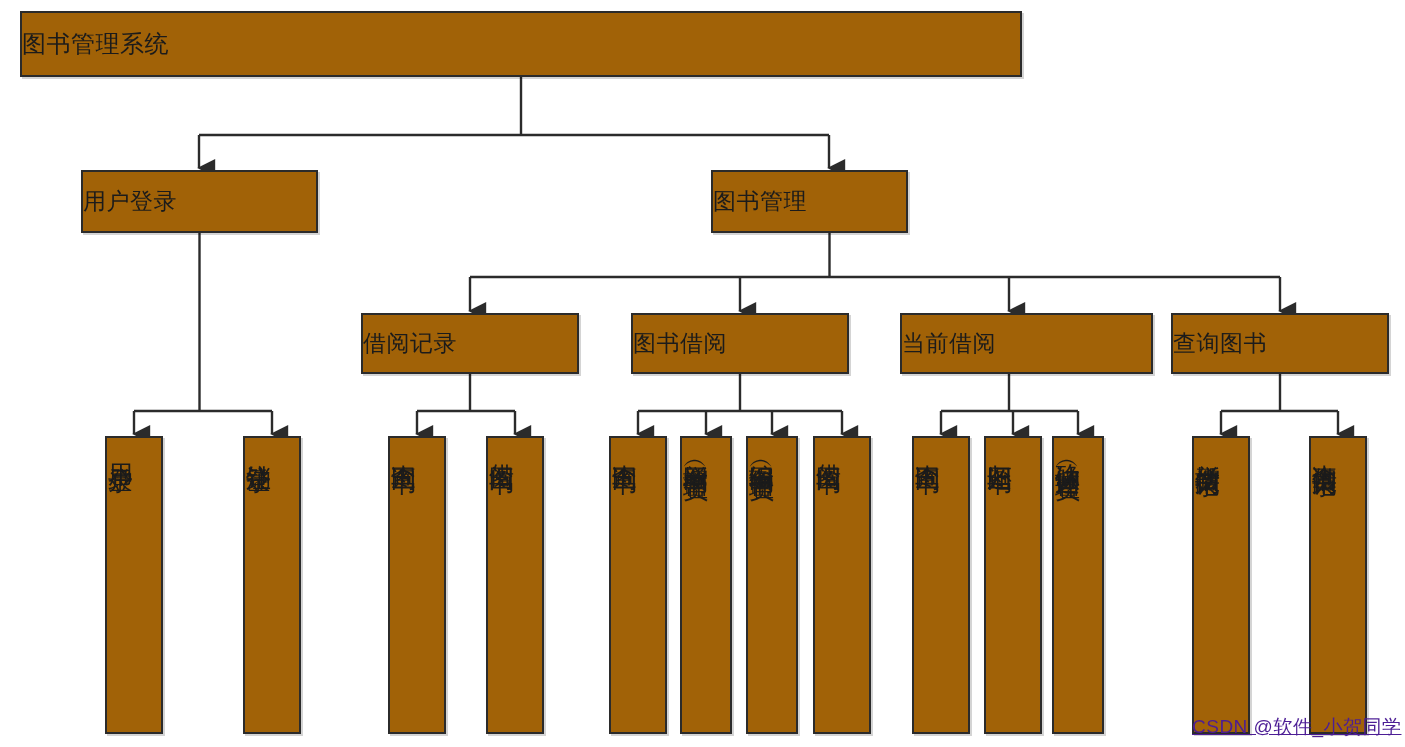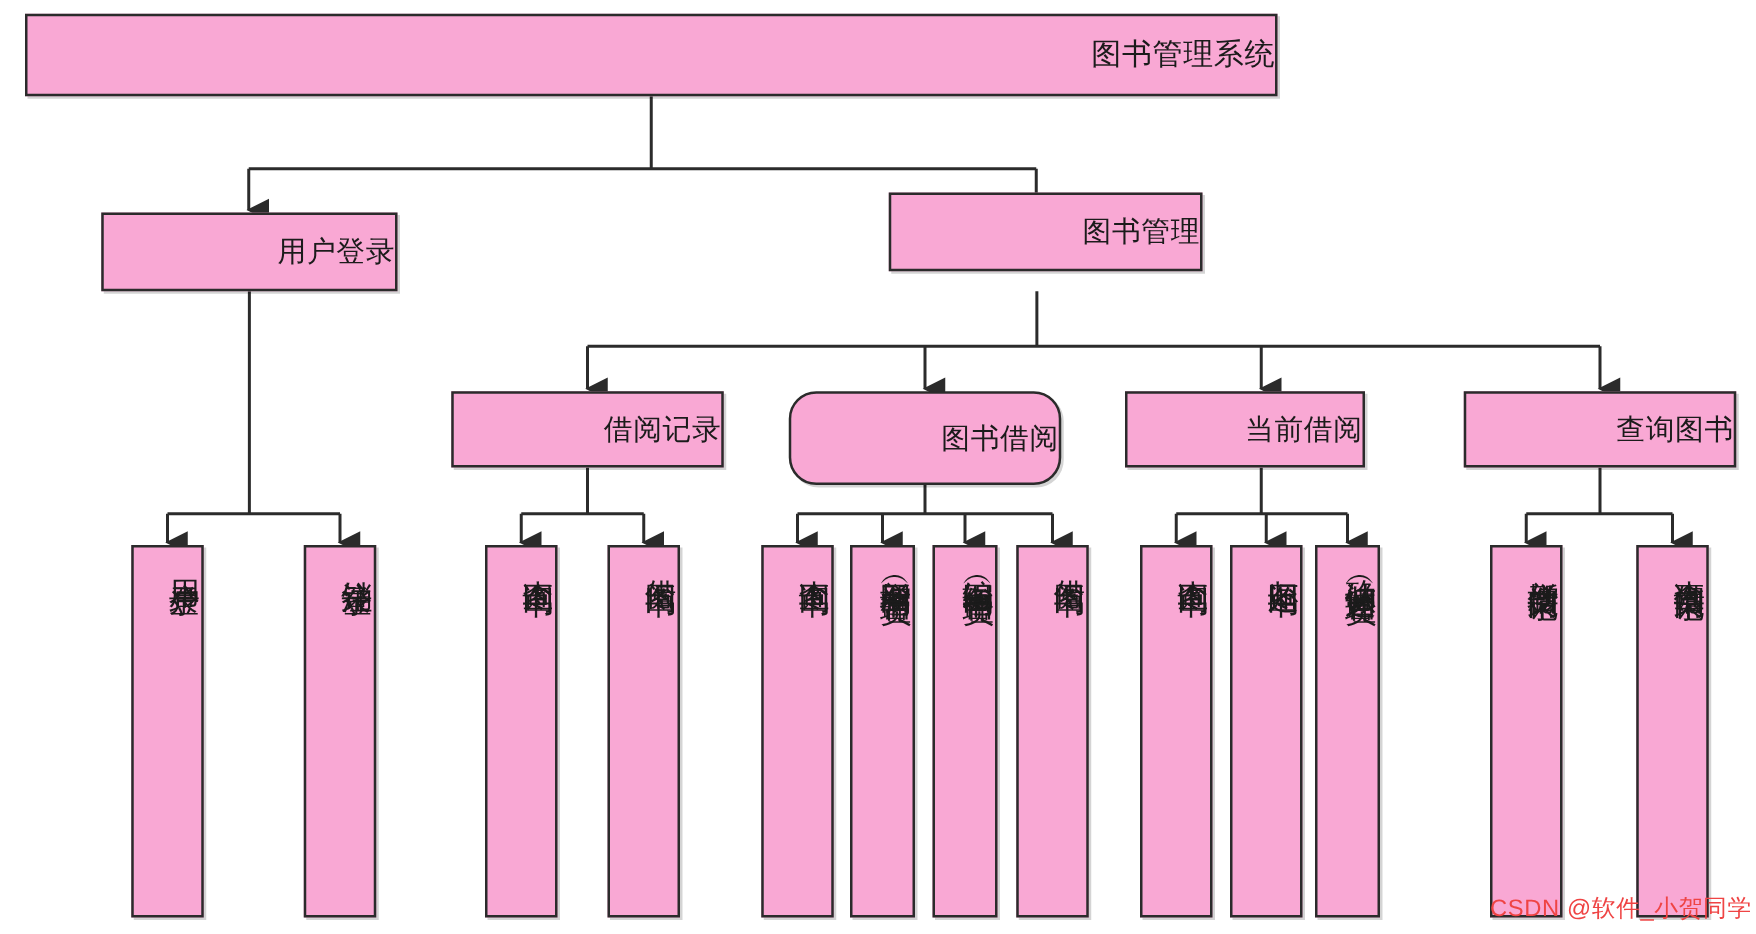--- a/index.html
+++ b/index.html
@@ -21,25 +21,25 @@
     position: absolute;
     left: 0;
     top: 0;
     width: 1405px;
     height: 747px;
   }
   .node {
     position: absolute;
     box-sizing: border-box;
     border: 2px solid #2b2b2b;
-    background: #f9a8d4;
+    background: #a16207;
     color: #1b1b1b;
     display: flex;
     align-items: center;
-    justify-content: flex-end;
+    justify-content: flex-start;
     box-shadow: 2px 2px 0 rgba(0,0,0,0.17);
   }
   .node .label {
     display: block;
     text-align: center;
     letter-spacing: 0.5px;
     white-space: nowrap;
   }
   .node.horiz .label {
     font-size: 23px;
@@ -56,24 +56,25 @@
     writing-mode: vertical-rl;
     text-orientation: upright;
     font-size: 25px;
     line-height: 1.12;
     letter-spacing: 2px;
     white-space: nowrap;
   }
   .watermark {
     position: absolute;
     font-size: 19px;
-    color: #ef4444;
+    color: #4c1d95;
     white-space: nowrap;
     letter-spacing: 0.5px;
     pointer-events: none;
+    text-decoration: underline;
   }
 </style>
 </head>
 <body>
 
 <div id="canvas">
 
   <svg class="wires" viewBox="0 0 1405 747" xmlns="http://www.w3.org/2000/svg">
     <defs>
       <marker id="arrow" viewBox="0 0 12 12" refX="6" refY="10" markerWidth="9" markerHeight="9" orient="auto-start-reverse">
@@ -117,30 +118,30 @@
       </g>
   </svg>
 
   <div id="nodes-layer">
       <div class="node root horiz" style="left: 20px; top: 11px; width: 1002px; height: 66px;">
         <span class="label">图书管理系统</span>
       </div>
       <div class="node horiz" style="left: 81px; top: 170px; width: 237px; height: 63px;">
         <span class="label">用户登录</span>
       </div>
-      <div class="node horiz" style="left: 711px; top: 154px; width: 251px; height: 63px;">
+      <div class="node horiz" style="left: 711px; top: 170px; width: 197px; height: 63px;">
         <span class="label">图书管理</span>
       </div>
       <div class="node horiz" style="left: 361px; top: 313px; width: 218px; height: 61px;">
         <span class="label">借阅记录</span>
       </div>
-      <div class="node horiz" style="left: 631px; top: 313px; width: 218px; height: 75px; border-radius: 22px;">
+      <div class="node horiz" style="left: 631px; top: 313px; width: 218px; height: 61px;">
         <span class="label">图书借阅</span>
       </div>
-      <div class="node horiz" style="left: 900px; top: 313px; width: 192px; height: 61px;">
+      <div class="node horiz" style="left: 900px; top: 313px; width: 253px; height: 61px;">
         <span class="label">当前借阅</span>
       </div>
       <div class="node horiz" style="left: 1171px; top: 313px; width: 218px; height: 61px;">
         <span class="label">查询图书</span>
       </div>
       <div class="node leaf" style="left: 105px; top: 436px; width: 58px; height: 298px;">
         <span class="label">用户登录</span>
       </div>
       <div class="node leaf" style="left: 243px; top: 436px; width: 58px; height: 298px;">
         <span class="label">注销登录</span>

